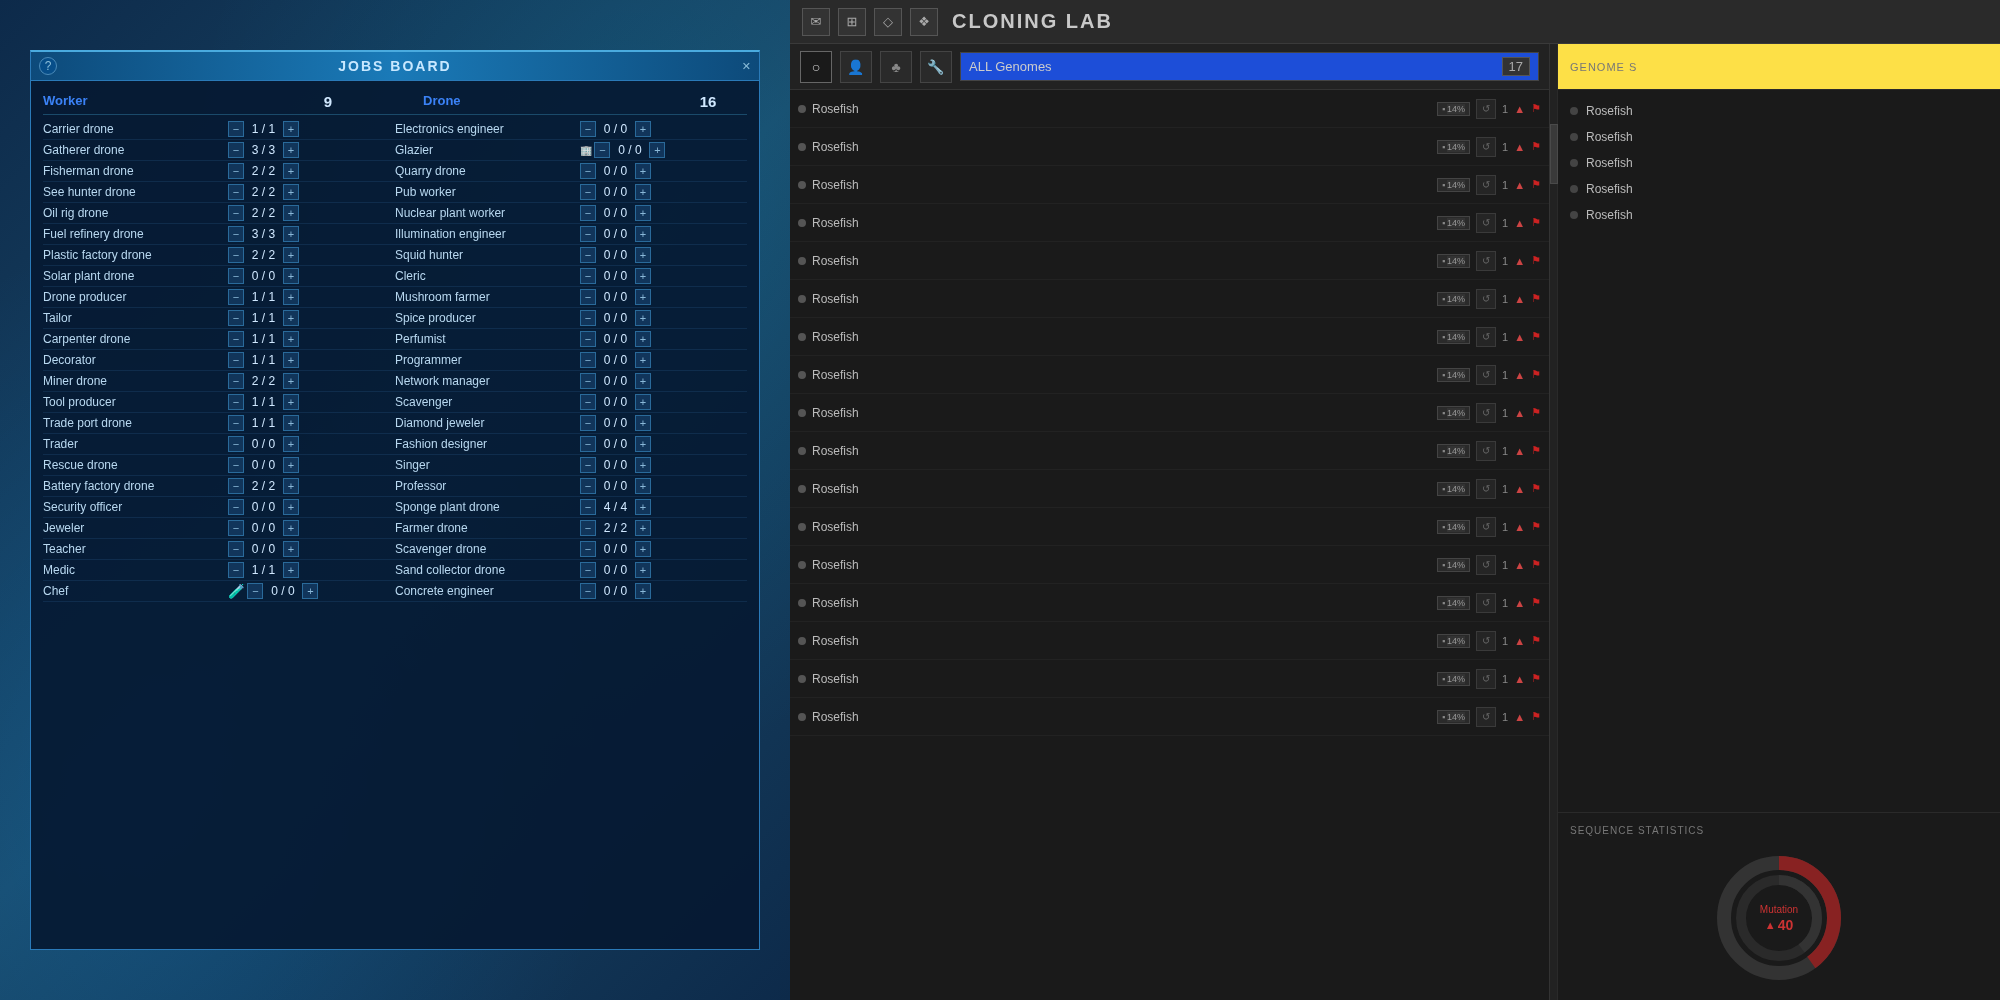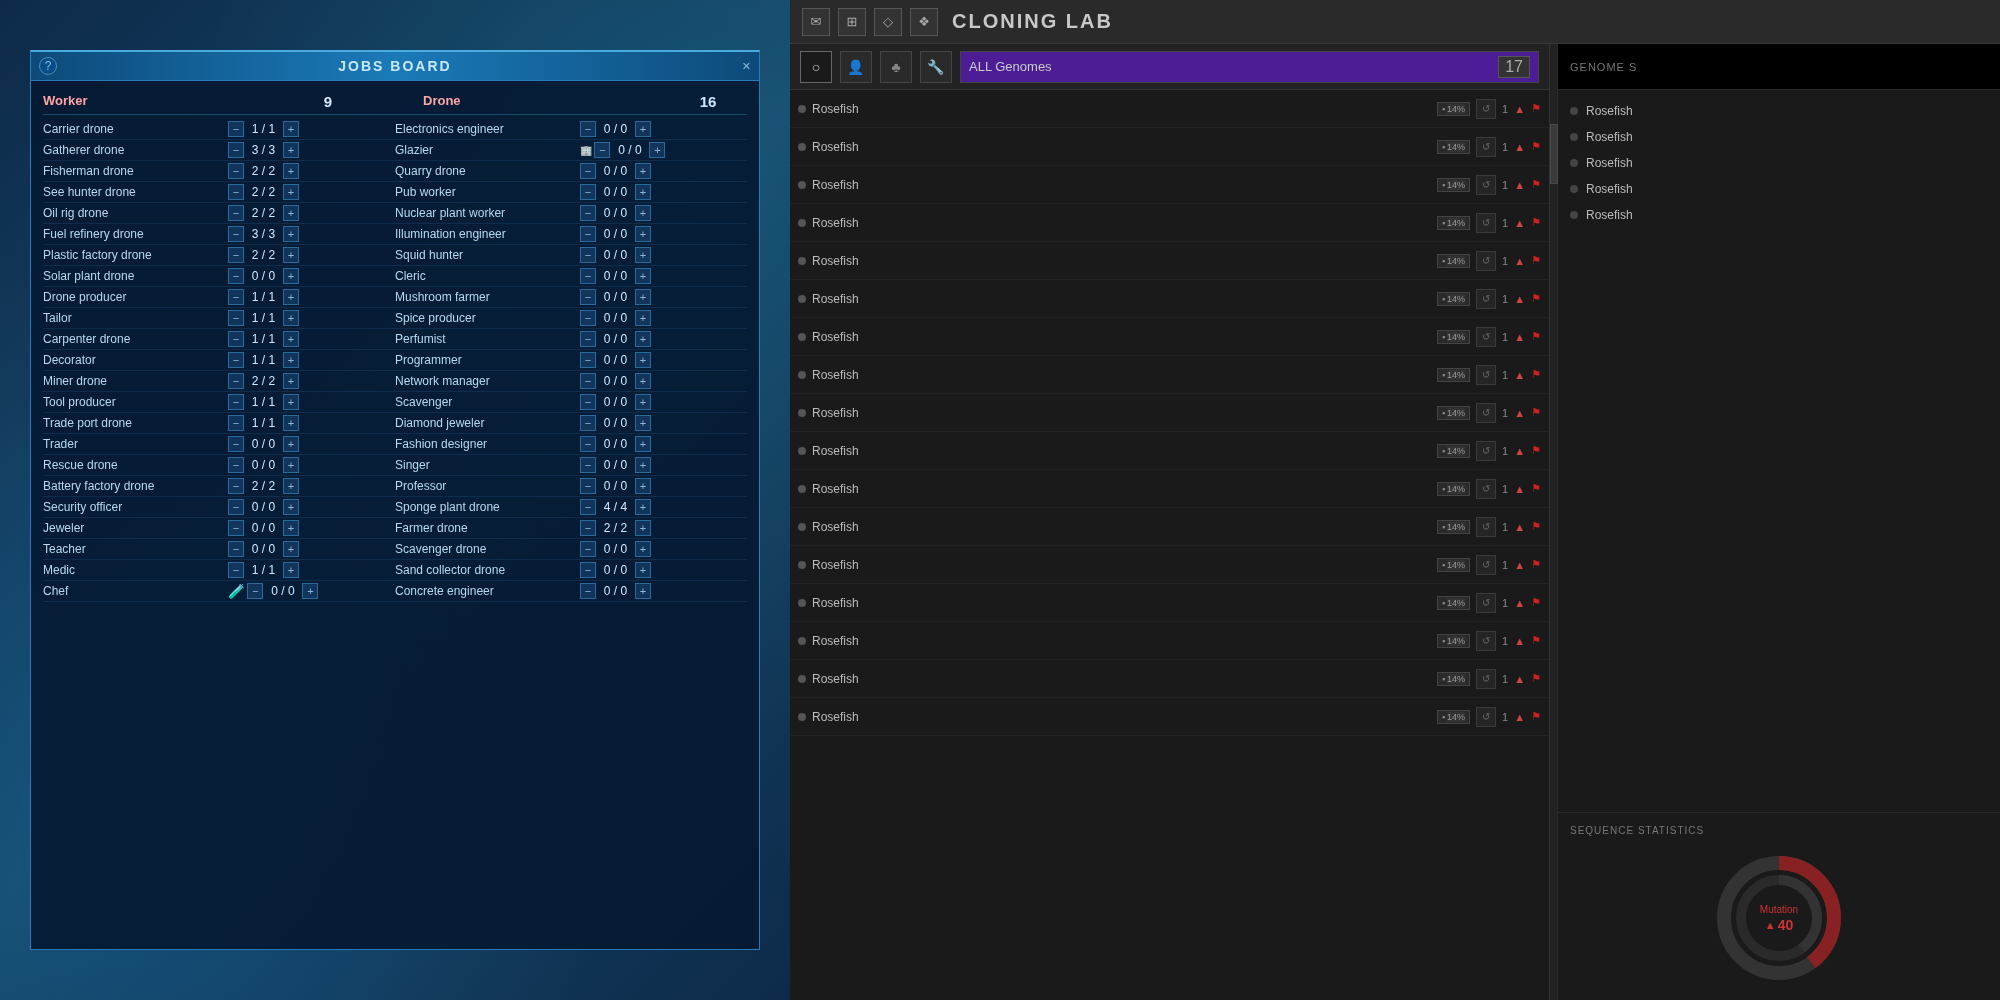--- a/index.html
+++ b/index.html
@@ -88,21 +88,21 @@
     
     .jobs-header {
       display: grid;
       grid-template-columns: 220px 130px 30px 220px 130px;
       padding: 4px 0;
       border-bottom: 1px solid #1a4a6a;
       margin-bottom: 4px;
     }
 
     .jobs-header .col-label {
-      color: #fca5a5;
+      color: #3b82f6;
       font-size: 13px;
       font-weight: bold;
     }
 
     .jobs-header .col-count {
       color: #d0e8ff;
       font-size: 15px;
       font-weight: bold;
       text-align: center;
     }
@@ -266,38 +266,38 @@
     }
 
     .filter-btn.active {
       background: #1a1a1a;
       border-color: #666;
       color: #ccc;
     }
 
     .genome-selector {
       flex: 1;
-      background: #4c1d95;
+      background: #1d4ed8;
       border: 1px solid #444;
       padding: 4px 8px;
       display: flex;
       align-items: center;
       justify-content: space-between;
       cursor: pointer;
     }
 
     .genome-selector-text {
       color: #ccc;
       font-size: 13px;
     }
 
     .genome-count {
       background: #333;
       color: #aaa;
-      font-size: 16px;
+      font-size: 13px;
       padding: 1px 6px;
       border: 1px solid #555;
     }
 
     
     .sort-bar {
       background: #1e1e1e;
       padding: 5px 10px;
       display: flex;
       align-items: center;
@@ -502,21 +502,21 @@
     .scrollbar-thumb {
       width: 8px;
       height: 60px;
       background: #3a3a3a;
       border: 1px solid #4a4a4a;
       margin-top: 80px;
     }
 
     
     .genome-s-header {
-      background: #000000;
+      background: #fde047;
       padding: 8px 12px;
       border-bottom: 1px solid #2a2a2a;
       height: 46px;
       display: flex;
       align-items: center;
     }
 
     .genome-s-title {
       color: #777;
       font-size: 11px;

